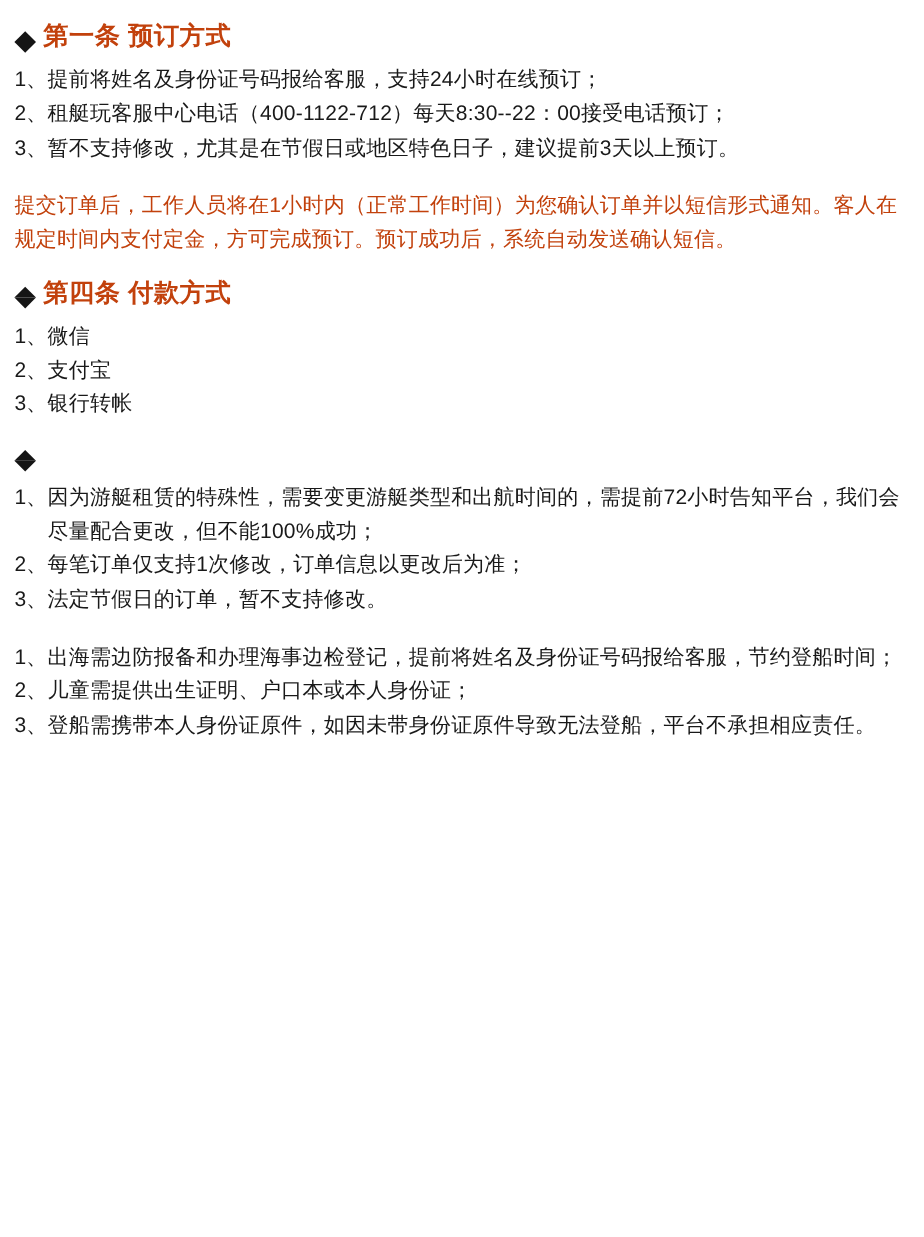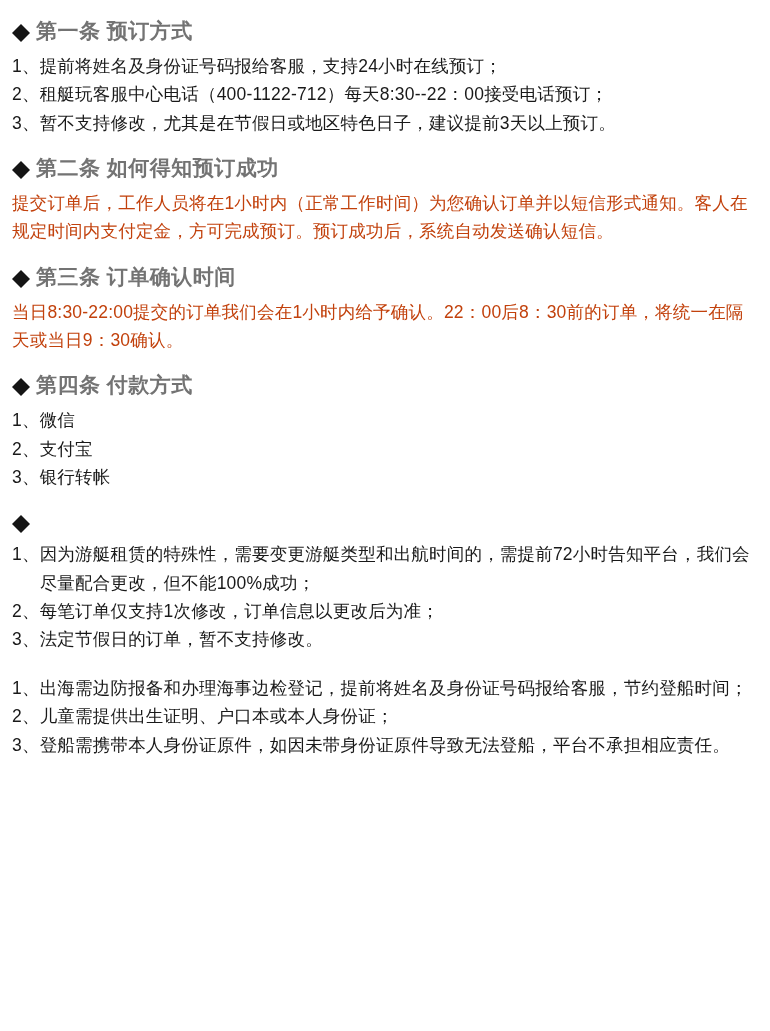--- a/index.html
+++ b/index.html
@@ -64,24 +64,24 @@
     padding-left: 5px;
     display: block;
   }
 
   
   .section {
     margin-top: 20px;
   }
   .section-heading {
     display: flex;
-    align-items: flex-start;
+    align-items: center;
     font-size: 21px;
     font-weight: bold;
-    color: #737373;
+    color: #c2410c;
     letter-spacing: 0.5px;
     margin-bottom: 11px;
   }
   .diamond {
     width: 0;
     height: 0;
     border: 9px solid transparent;
     border-bottom-color: #151515;
     position: relative;
     top: -5px;
@@ -150,34 +150,23 @@
         <span class="txt">租艇玩客服中心电话（400-1122-712）每天8:30--22：00接受电话预订；</span>
       </li>
       <li>
         <span class="num">3、</span>
         <span class="txt">暂不支持修改，尤其是在节假日或地区特色日子，建议提前3天以上预订。</span>
       </li>
     </ul>
   </div>
 
   <div class="section">
-    <div class="section-heading">
-      <span class="diamond"></span>
-      <span class="heading-text">第二条  如何得知预订成功</span>
-    </div>
     <p class="para">提交订单后，工作人员将在1小时内（正常工作时间）为您确认订单并以短信形式通知。客人在规定时间内支付定金，方可完成预订。预订成功后，系统自动发送确认短信。</p>
   </div>
 
-  <div class="section">
-    <div class="section-heading">
-      <span class="diamond"></span>
-      <span class="heading-text">第三条 订单确认时间</span>
-    </div>
-    <p class="para">当日8:30-22:00提交的订单我们会在1小时内给予确认。22：00后8：30前的订单，将统一在隔天或当日9：30确认。</p>
-  </div>
 
   <div class="section">
     <div class="section-heading">
       <span class="diamond"></span>
       <span class="heading-text">第四条 付款方式</span>
     </div>
     <ul class="list">
       <li>
         <span class="num">1、</span>
         <span class="txt">微信</span>

